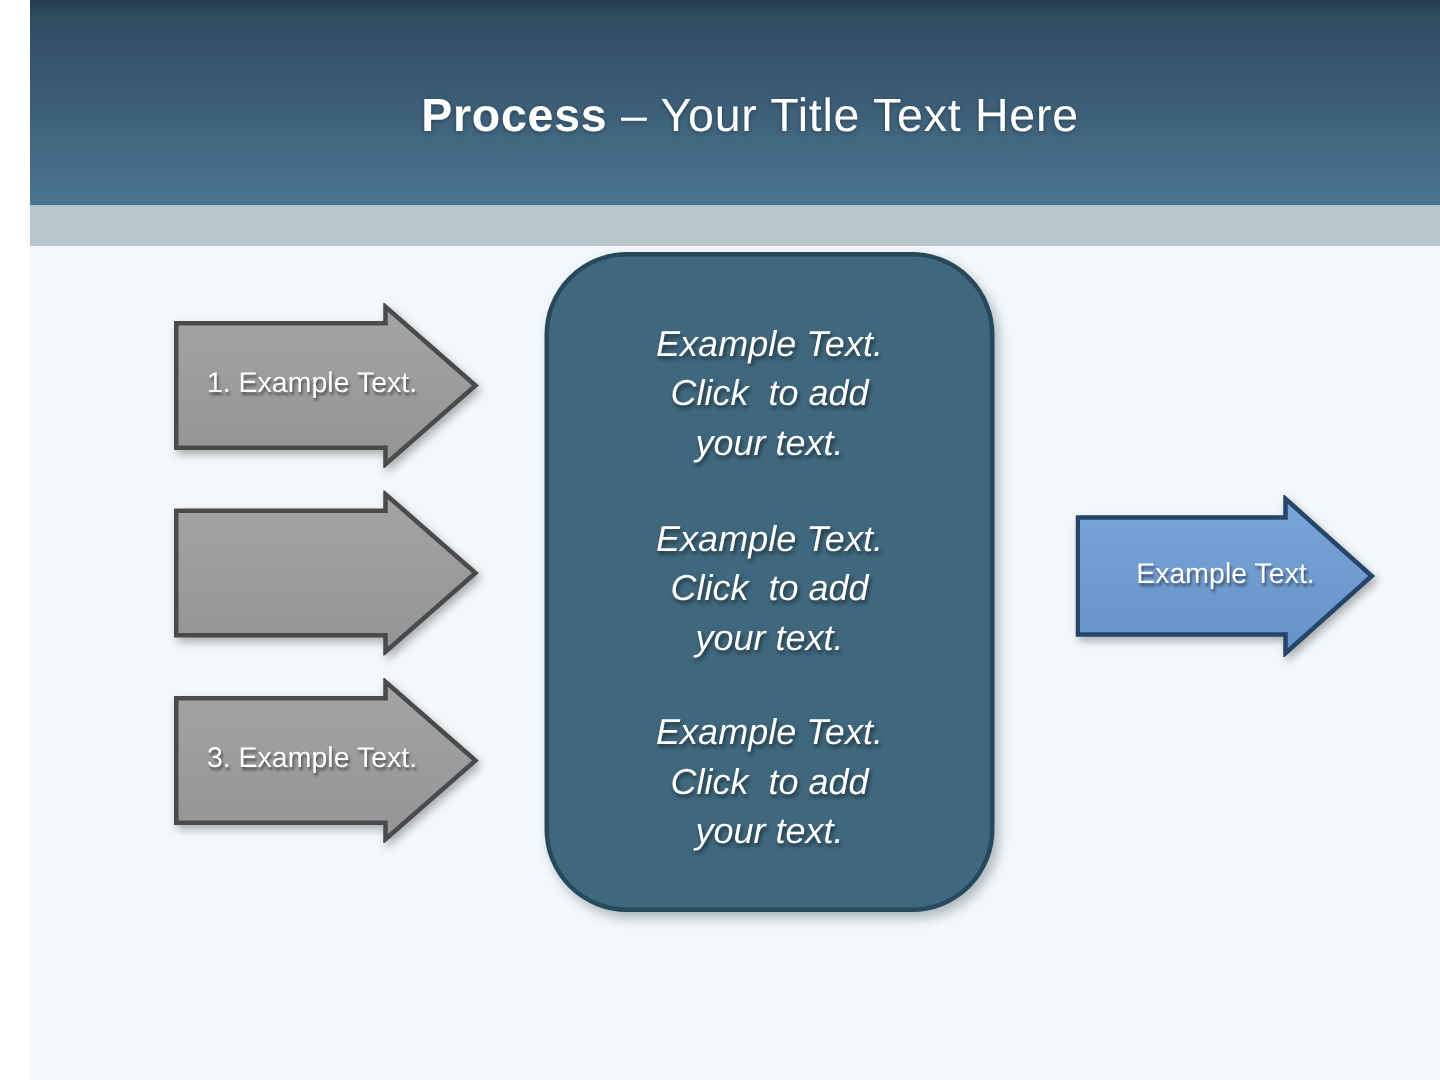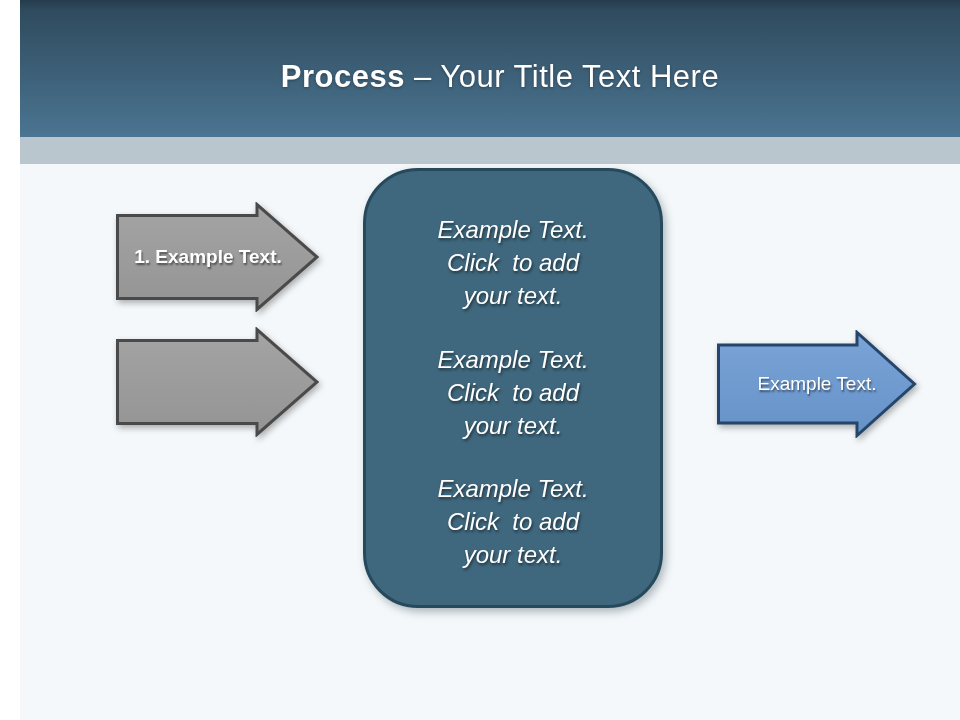--- a/index.html
+++ b/index.html
@@ -59,21 +59,21 @@
     top: 50%;
     left: 0;
     width: 100%;
     transform: translateY(-52%);
     text-align: center;
     color: #ffffff;
     font-size: 19px;
     text-shadow: 1px 2px 2px rgba(0,0,0,0.5);
     box-sizing: border-box;
   }
-  .arrow.gray1 { left: 96px;  top: 202px; width: 204px; height: 110px; font-weight: bold; }
+  .arrow.gray1 { left: 96px;  top: 202px; width: 204px; height: 110px; }
   .arrow.gray2 { left: 96px;  top: 327px; width: 204px; height: 110px; }
   .arrow.gray3 { left: 96px;  top: 452px; width: 204px; height: 110px; }
   .arrow.gray1 .arrow-label,
   .arrow.gray2 .arrow-label,
   .arrow.gray3 .arrow-label { padding-right: 20px; }
   .arrow.blue  { left: 697px; top: 330px; width: 200px; height: 108px; }
 
   
   .panel {
     position: absolute;
@@ -132,20 +132,26 @@
     </svg>
     <div class="arrow-label">1. Example Text.</div>
   </div>
 
   <div class="arrow gray2">
     <svg viewBox="0 0 204 110" width="204" height="110">
       <polygon points="1.5,13.5 141,13.5 141,2.5 201,55 141,107.5 141,96.5 1.5,96.5" fill="url(#gradGray)" stroke="#4a4a4a" stroke-width="3" stroke-linejoin="miter"></polygon>
     </svg>
   </div>
 
+  <div class="arrow gray3">
+    <svg viewBox="0 0 204 110" width="204" height="110">
+      <polygon points="1.5,13.5 141,13.5 141,2.5 201,55 141,107.5 141,96.5 1.5,96.5" fill="url(#gradGray)" stroke="#4a4a4a" stroke-width="3" stroke-linejoin="miter"></polygon>
+    </svg>
+    <div class="arrow-label">3. Example Text.</div>
+  </div>
 
   <div class="panel">
     <div class="panel-block">
       <span class="panel-line">Example Text.</span>
       <span class="panel-line">Click  to add</span>
       <span class="panel-line">your text.</span>
     </div>
     <div class="panel-block">
       <span class="panel-line">Example Text.</span>
       <span class="panel-line">Click  to add</span>

